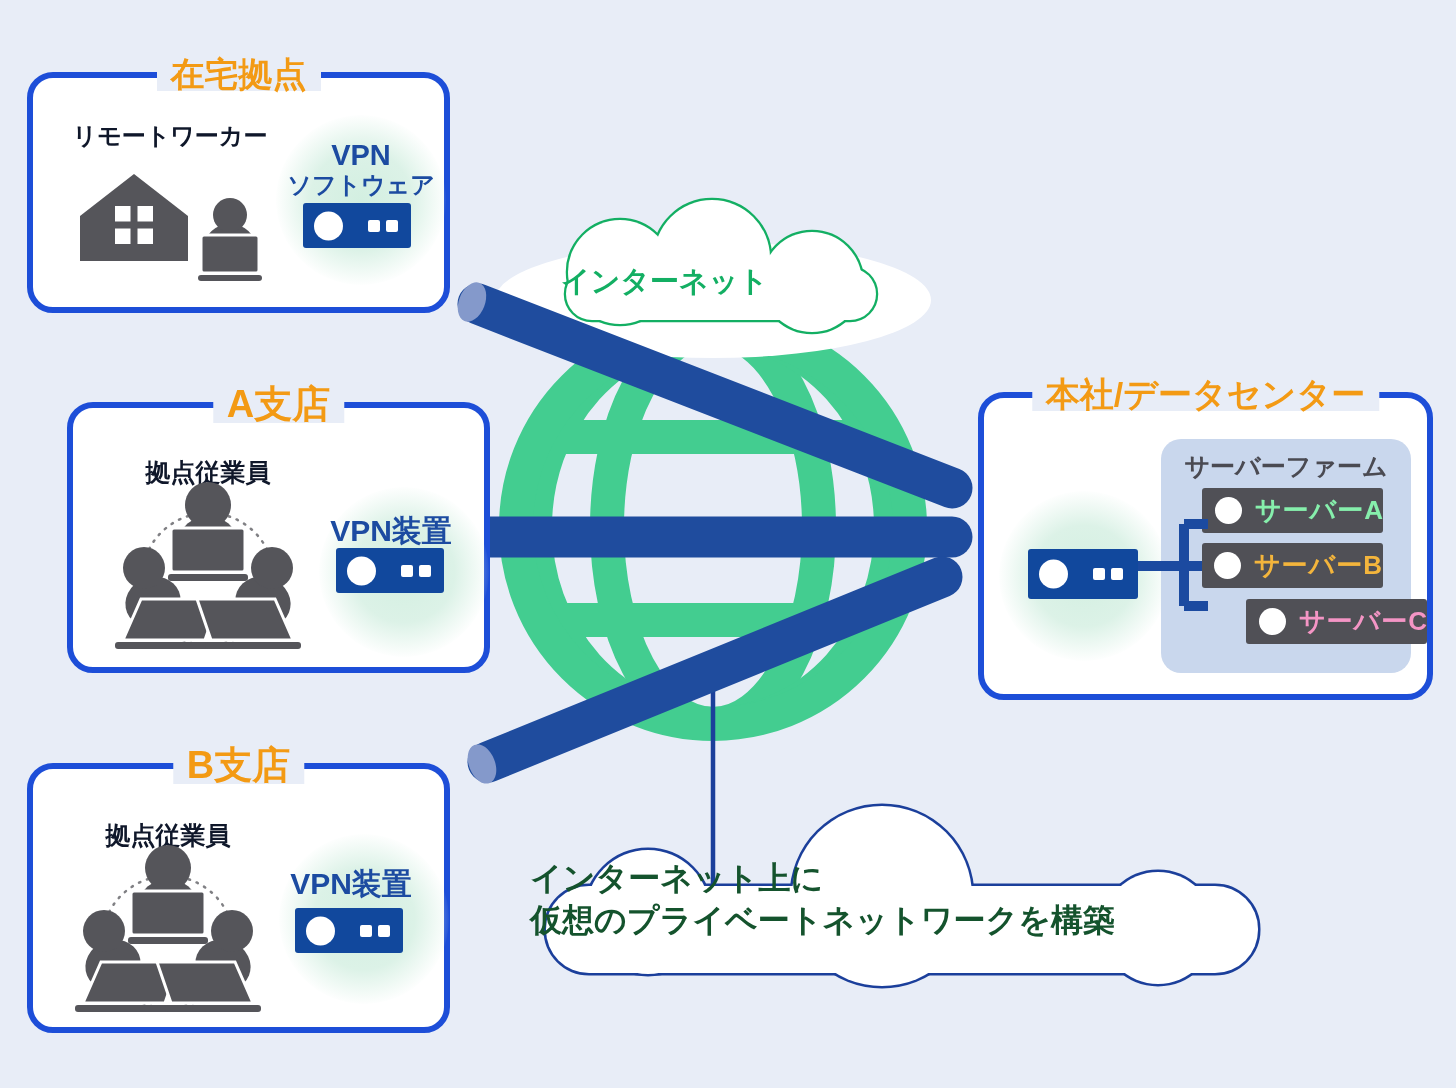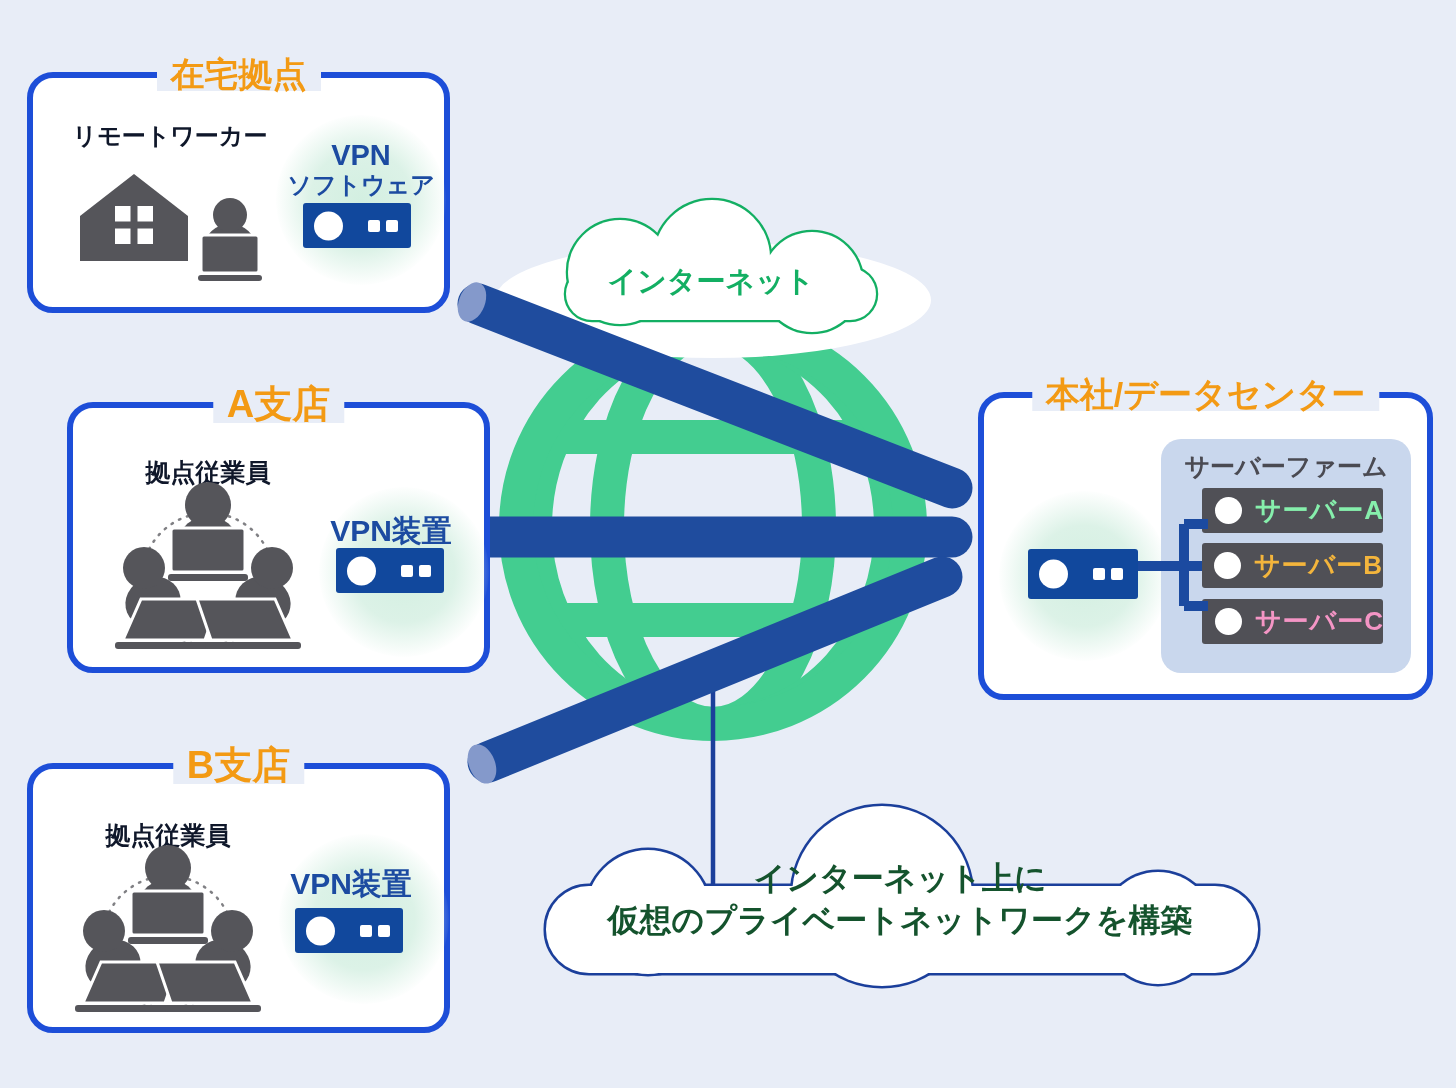--- a/index.html
+++ b/index.html
@@ -42,21 +42,21 @@
   }
   .panel-title { position:absolute; top:11px; left:0; width:100%; text-align:center;
     font-weight:700; font-size:25px; color:#4A4A52; }
   .server-row {
     position:absolute; left:41px; width:181px; height:45px; background:#505056;
     border-radius:3px; display:flex; align-items:center;
   }
   .server-dot { width:27px; height:27px; border-radius:50%; background:#fff; margin-left:13px; flex:none; }
   .server-label { font-size:26px; font-weight:700; margin-left:13px; letter-spacing:1px; white-space:nowrap; }
   .overlay { position:absolute; z-index:4; }
-  .cloud-label { position:absolute; z-index:3; text-align:center; font-weight:700; white-space:nowrap; }
+  .cloud-label { position:absolute; z-index:3; font-weight:700; white-space:nowrap; }
 </style>
 </head>
 <body>
 
 <div class="canvas">
 
   <svg class="art" width="1456" height="1088" viewBox="0 0 1456 1088">
     <defs>
       <clipPath id="globeClip">
           <circle cx="713" cy="527" r="196"></circle>
@@ -229,21 +229,21 @@
     <div class="panel">
       <div class="panel-title">サーバーファーム</div>
       <div class="server-row" style="top:49px;">
         <span class="server-dot"></span>
         <span class="server-label" style="color:#86efac;">サーバーA</span>
       </div>
       <div class="server-row" style="top:104px;justify-content:flex-end;">
         <span class="server-dot"></span>
         <span class="server-label" style="color:#F4B53C;">サーバーB</span>
       </div>
-      <div class="server-row" style="top:160px;">
+      <div class="server-row" style="top:160px;margin-left:44px;">
         <span class="server-dot"></span>
         <span class="server-label" style="color:#F495C5;">サーバーC</span>
       </div>
     </div>
 
     <svg class="overlay" style="left:0; top:0;" width="447" height="300" viewBox="0 0 447 300">
       <path d="M147 168 H218 M200 126 H224 M200 126 V208 M200 208 H224" fill="none" stroke="#1B4AA0" stroke-width="10"></path>
     </svg>
 
     <div class="device" style="left:44px; top:151px; width:110px; height:50px; z-index:5;">

